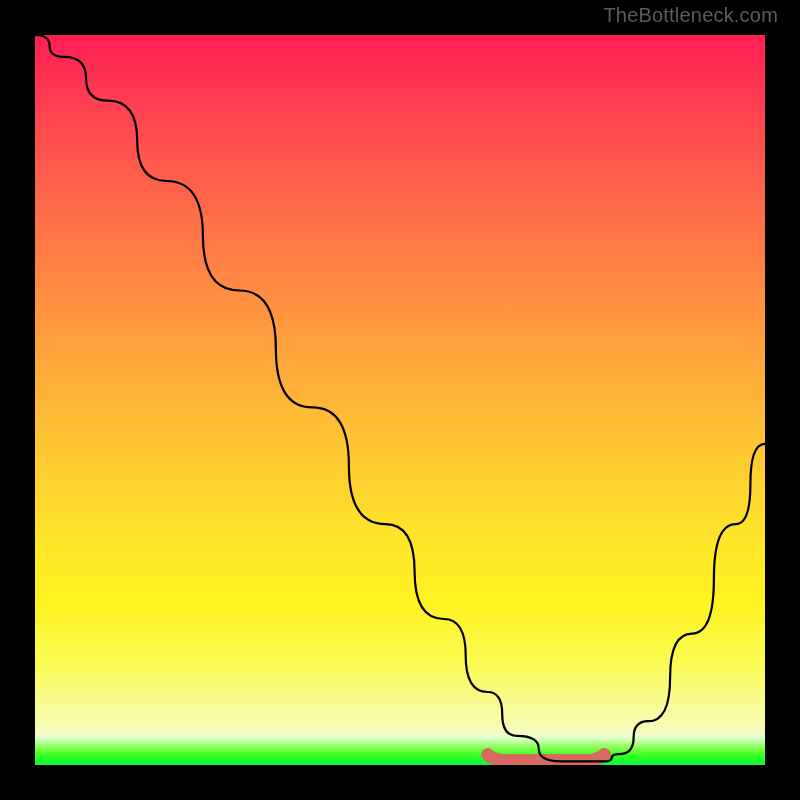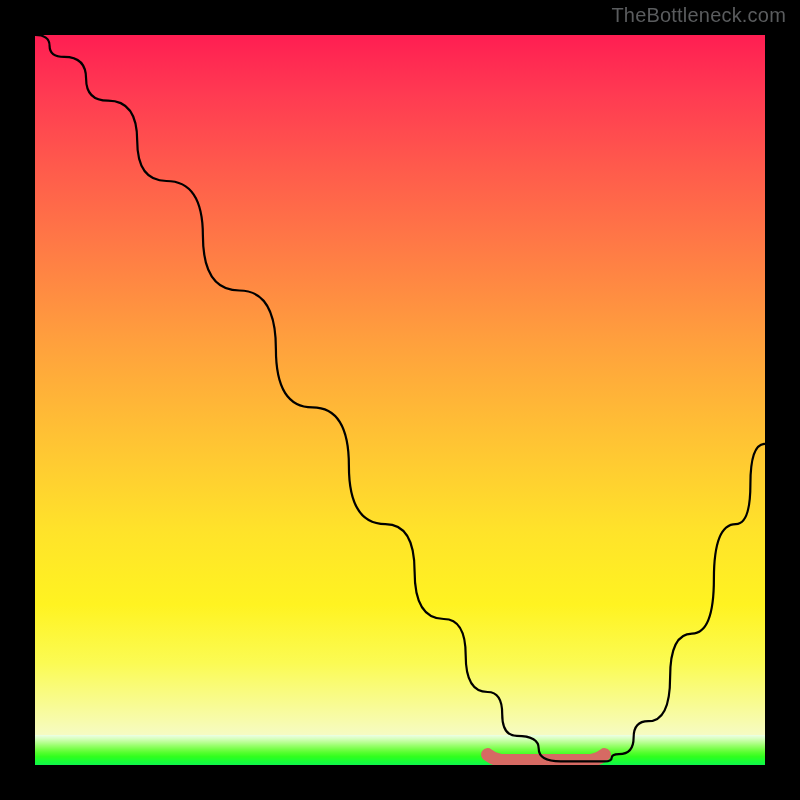--- a/index.html
+++ b/index.html
@@ -13,21 +13,21 @@
   }
   .stage {
     position: relative;
     width: 800px;
     height: 800px;
     background: #000;
   }
   .watermark {
     position: absolute;
     top: 4px;
-    right: 14px;
+    right: 22px;
     color: #5a5c5e;
     font-size: 20px;
     letter-spacing: 0.2px;
     font-weight: 500;
   }
   .plot {
     position: absolute;
     left: 35px;
     top: 35px;
     width: 730px;

